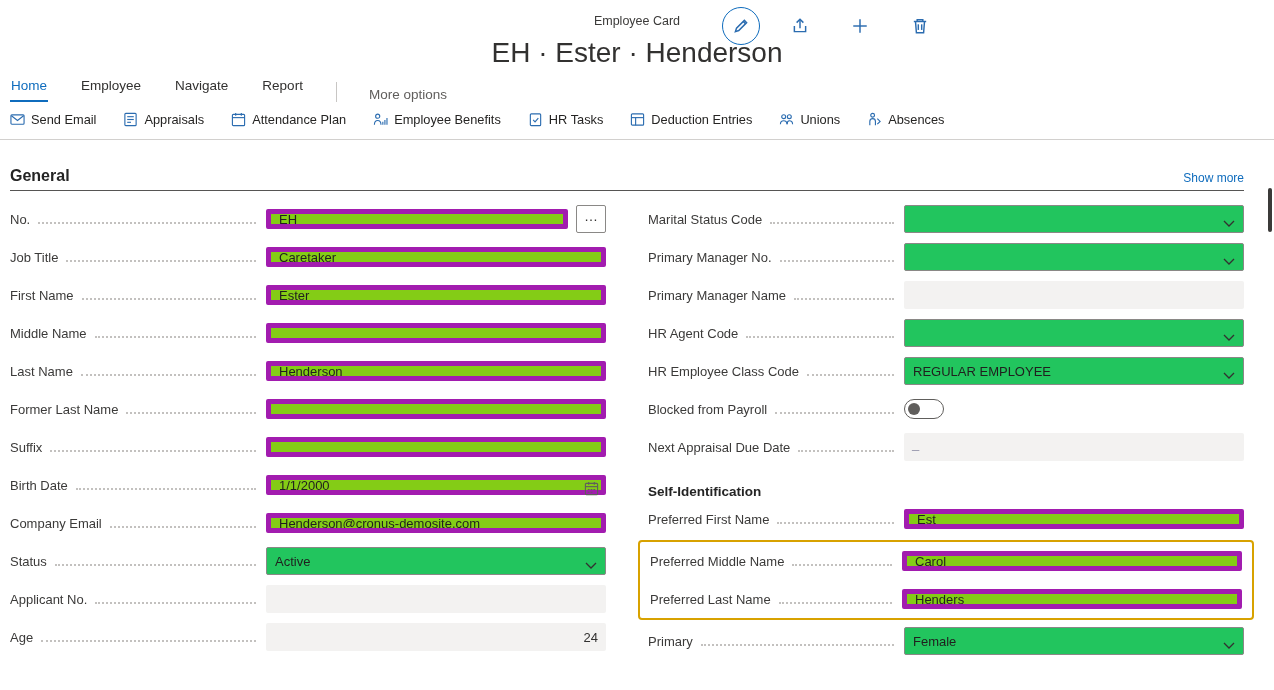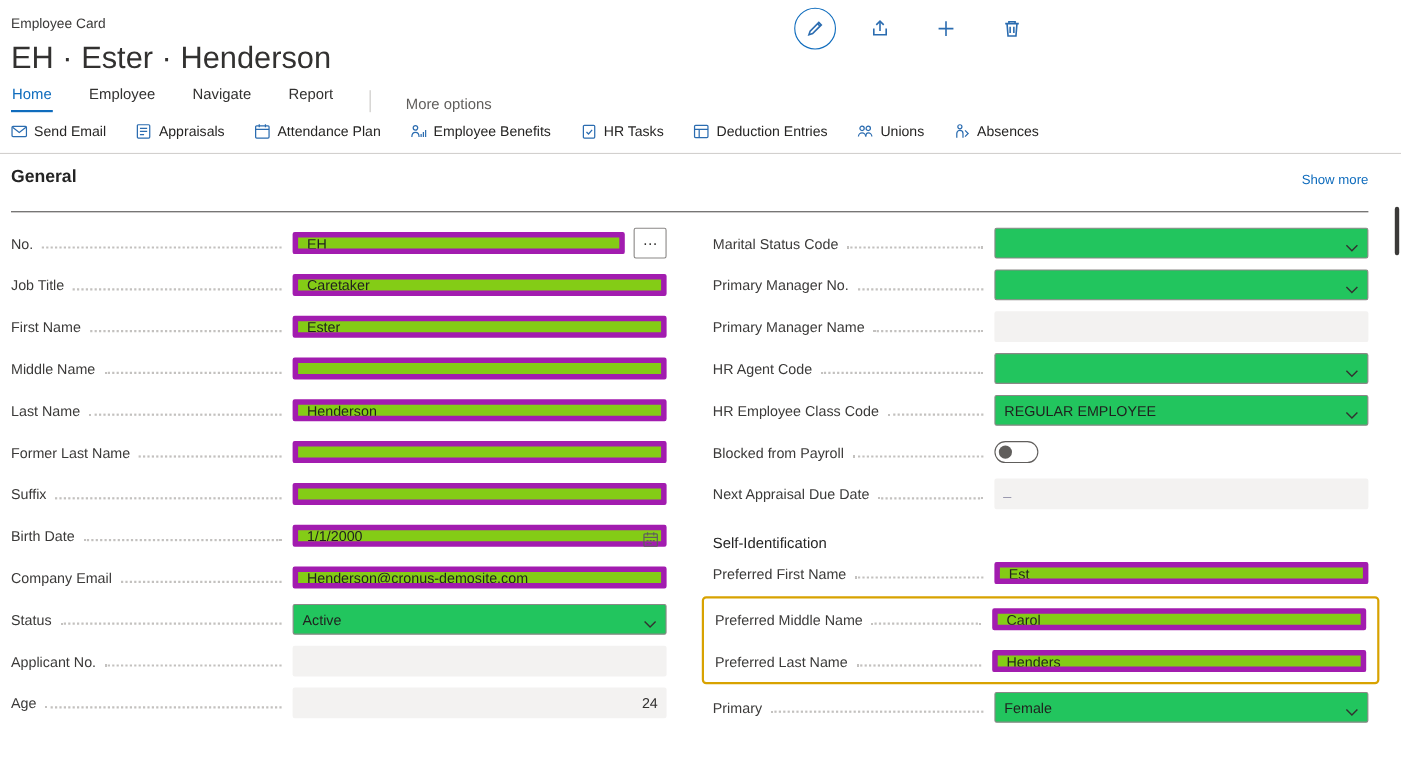--- a/index.html
+++ b/index.html
@@ -3,21 +3,21 @@
 <meta charset="utf-8">
 <style>
   * { box-sizing: border-box; }
   html,body { margin:0; padding:0; }
   body {
     width:1274px; height:690px; overflow:hidden; position:relative;
     background:#ffffff; color:#323130;
     font-family:"Liberation Sans", sans-serif;
   }
   
-  .header { padding:14px 10px 0 10px; position:relative; }
+  .header { padding:14px 10px 0 10px; position:relative;text-align:center; }
   .caption { font-size:12.5px; color:#3b3a39; }
   .page-title { font-size:28px; font-weight:300; color:#323130; margin-top:8px; line-height:34px; }
   .top-toolbar { position:absolute; left:722px; top:6px; display:flex; align-items:center; gap:20px; }
   .icon-btn {
     width:40px; height:40px; display:flex; align-items:center; justify-content:center;
     background:none; border:none; cursor:pointer; padding:0;
   }
   .icon-btn.ringed { width:38px; height:38px; border:1.6px solid #0f6cbd; border-radius:50%; }
   .icon-btn svg { display:block; }
 
@@ -33,21 +33,21 @@
     display:flex; align-items:center; gap:27px; padding:10px 10px 12px 10px;
     border-bottom:1px solid #d2d0ce; font-size:12.8px; color:#252423;
   }
   .action { display:flex; align-items:center; gap:6px; cursor:pointer; white-space:nowrap; }
   .action svg { display:block; }
 
   
   .content { padding:0 30px 0 10px; }
   .section-header {
     display:flex; justify-content:space-between; align-items:flex-end;
-    margin-top:12px; padding-bottom:22px; border-bottom:1px solid #565554;
+    margin-top:27px; padding-bottom:5px; border-bottom:1px solid #565554;
   }
   .section-title { font-size:16px; font-weight:700; color:#242424; }
   .show-more { font-size:12px; color:#0f6cbd; cursor:pointer; }
 
   .form-grid { display:grid; grid-template-columns:1fr 1fr; column-gap:42px; margin-top:9px; }
   .row { display:flex; align-items:center; height:38px; }
   .flabel { font-size:13px; color:#3b3a39; white-space:nowrap; }
   .dots { flex:1; margin:0 10px 0 8px; height:0; border-bottom:2px dotted #c3c1bf; transform:translateY(4px); }
   .control { width:340px; flex:none; display:flex; align-items:center; gap:8px; position:relative; }
 
@@ -77,21 +77,21 @@
   .disabled-box.right { justify-content:flex-end; }
   .dash-val { color:#54547a; font-weight:700; transform:translateY(-3px); }
 
   .toggle {
     width:40px; height:20px; border:1px solid #605e5c; border-radius:10px; background:#fff;
     position:relative; cursor:pointer; flex:none;
   }
   .toggle .knob { position:absolute; left:3px; top:3px; width:12px; height:12px; border-radius:50%; background:#605e5c; }
 
   .subheading-row { height:34px; display:flex; align-items:center; }
-  .subheading { font-size:13.5px; font-weight:400; color:#242424;margin-top:16px; }
+  .subheading { font-size:13.5px; font-weight:700; color:#242424;margin-top:16px; }
 
   .highlight { border:2px solid #d8a200; border-radius:4px; margin:2px -10px; padding:0 10px; }
 
   .vscroll-thumb { position:absolute; right:2px; top:188px; width:4px; height:44px; background:#3b3a39; border-radius:2px; }
 </style>
 </head>
 <body>
 
 <div class="header">
   <div class="caption">Employee Card</div>

